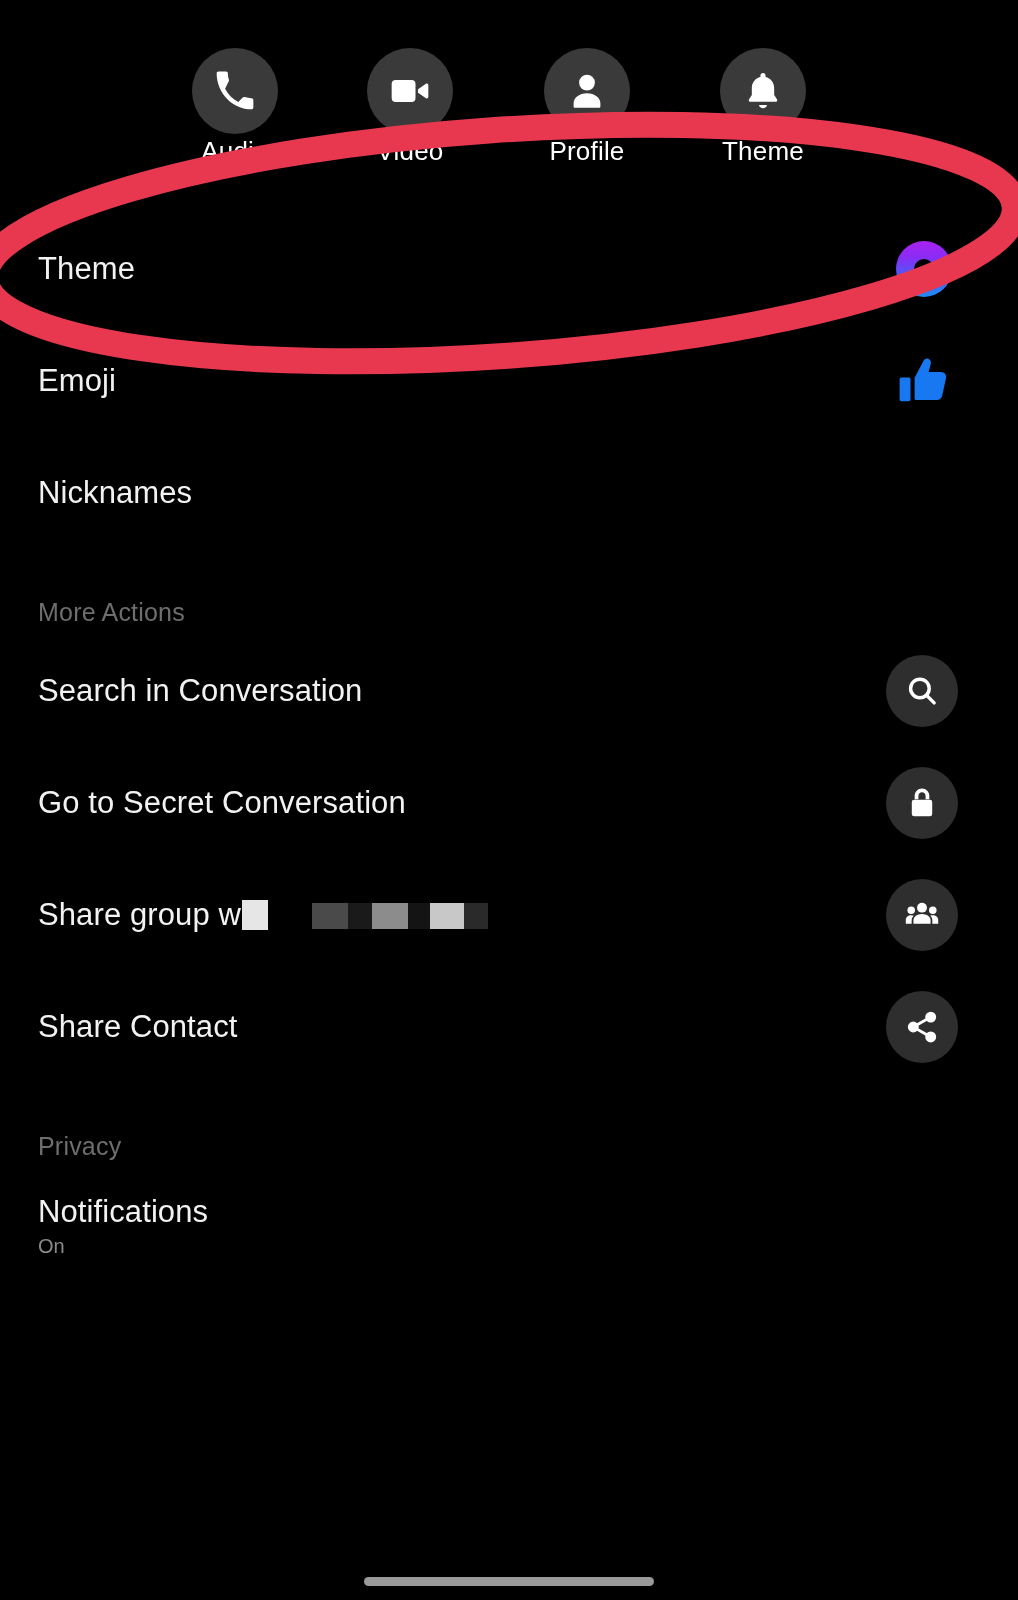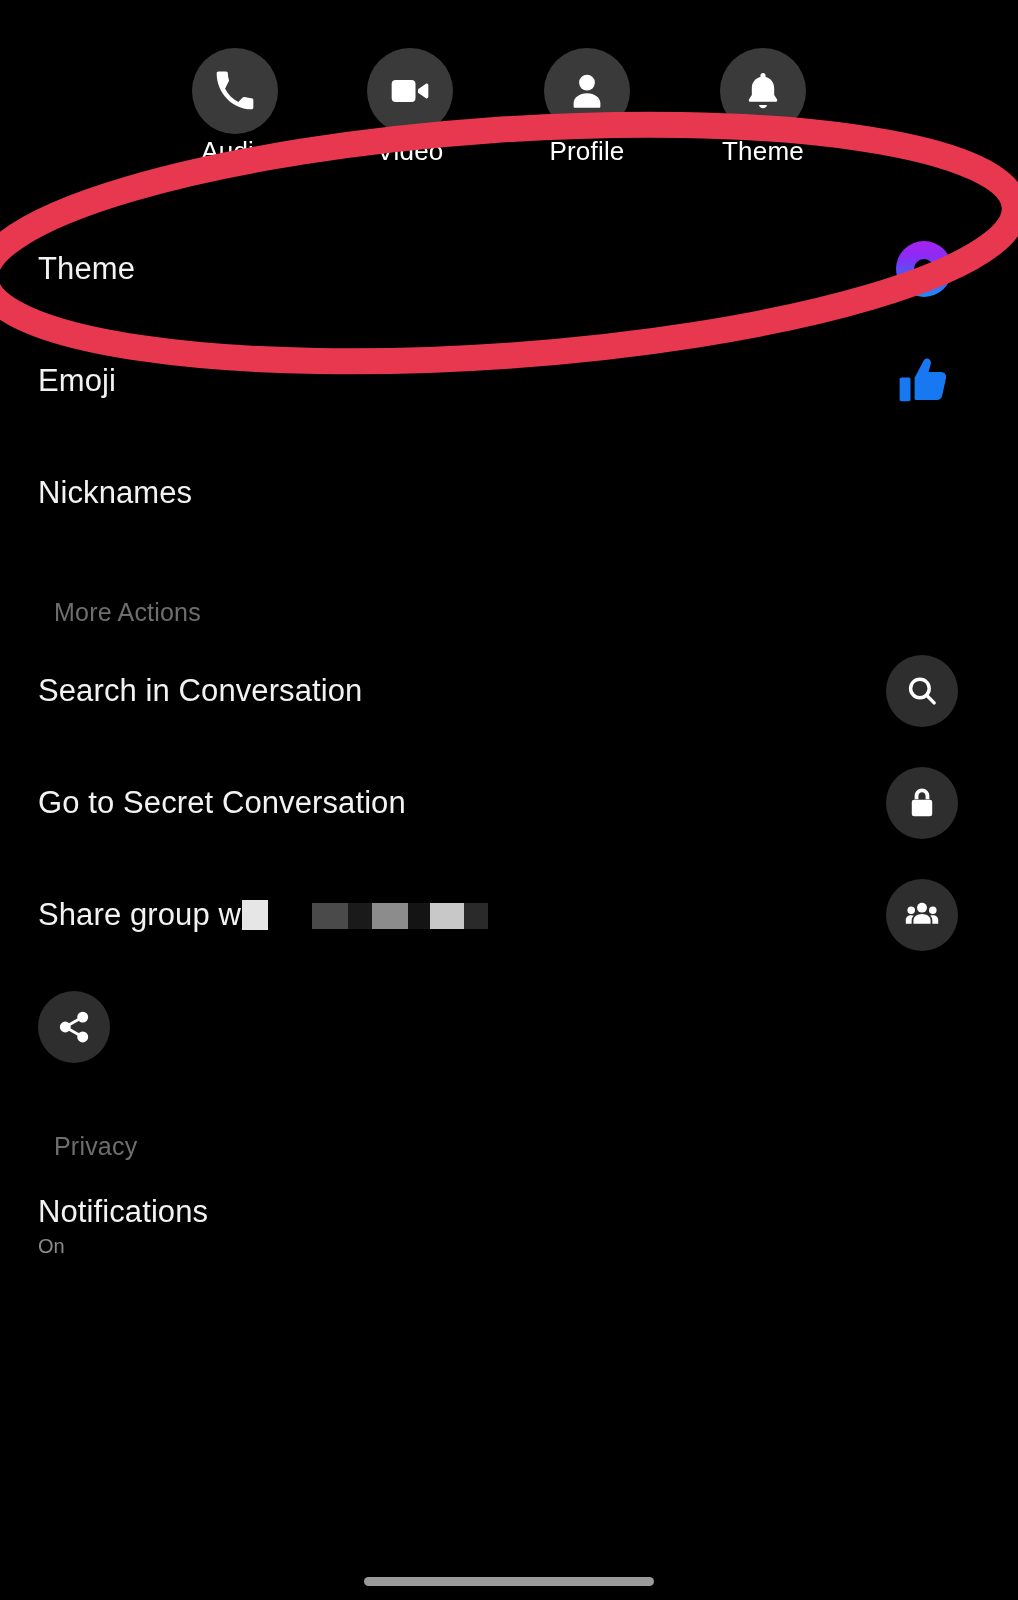--- a/index.html
+++ b/index.html
@@ -88,21 +88,21 @@
   .row-sub {
     font-size: 20px;
     color: #8a8a8a;
     margin-top: 6px;
     line-height: 1;
   }
   .section-header {
     height: 86px;
     display: flex;
     align-items: flex-end;
-    padding: 0 0 8px 54px;
+    padding: 0 0 8px 38px;
     box-sizing: border-box;
     width: 1018px;
   }
   .section-header span {
     font-size: 25px;
     color: #6e6e6e;
     letter-spacing: 0.2px;
   }
 
   
@@ -308,20 +308,23 @@
           <circle cx="4.8" cy="8.9" r="2.5"></circle>
           <circle cx="19.2" cy="8.9" r="2.5"></circle>
           <path d="M12 11.4c-3.2 0-5.7 1.9-5.7 4.2v2.2h11.4v-2.2c0-2.3-2.5-4.2-5.7-4.2z"></path>
           <path d="M4.8 12.2c-2 0-3.6 1.3-3.6 2.9v2.7h3.9v-2.2c0-1.2.5-2.3 1.4-3.1a6.3 6.3 0 0 0-1.7-.3z"></path>
           <path d="M19.2 12.2c-.6 0-1.2.1-1.7.3.9.8 1.4 1.9 1.4 3.1v2.2h3.9v-2.7c0-1.6-1.6-2.9-3.6-2.9z"></path>
         </svg>
       </div>
     </div>
 
     <div class="row">
+      <div class="row-main">
+        <div class="row-label">Share Contact</div>
+      </div>
       <div class="act-circle">
         <svg width="36" height="36" viewBox="0 0 24 24" fill="none" stroke="#ffffff" stroke-width="1.9" aria-hidden="true">
           <circle cx="17.8" cy="5.4" r="2.7" fill="#ffffff"></circle>
           <circle cx="6.2" cy="12" r="2.7" fill="#ffffff"></circle>
           <circle cx="17.8" cy="18.6" r="2.7" fill="#ffffff"></circle>
           <line x1="8.5" y1="10.7" x2="15.5" y2="6.7"></line>
           <line x1="8.5" y1="13.3" x2="15.5" y2="17.3"></line>
         </svg>
       </div>
     </div>

